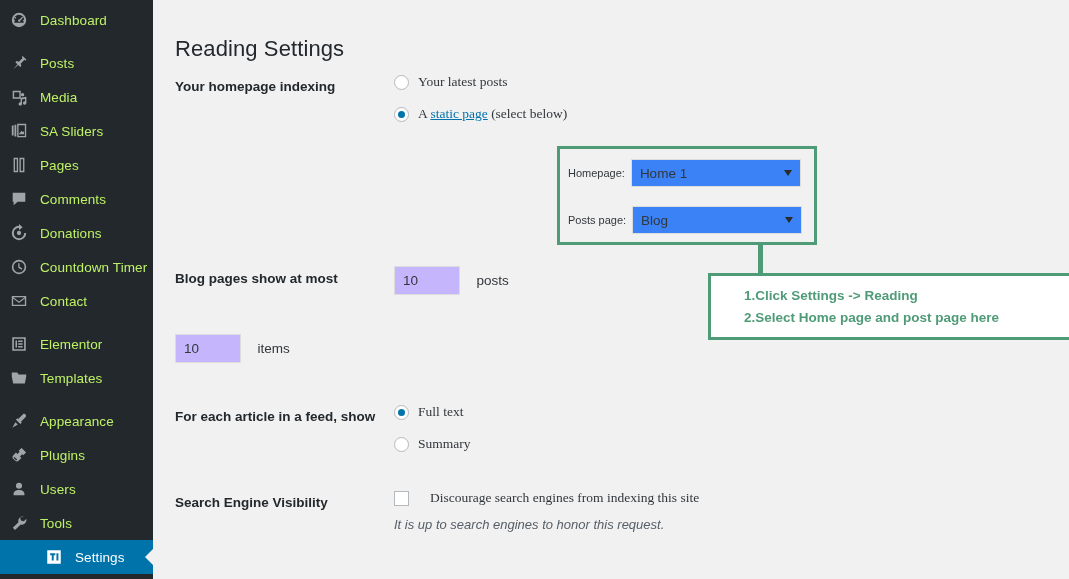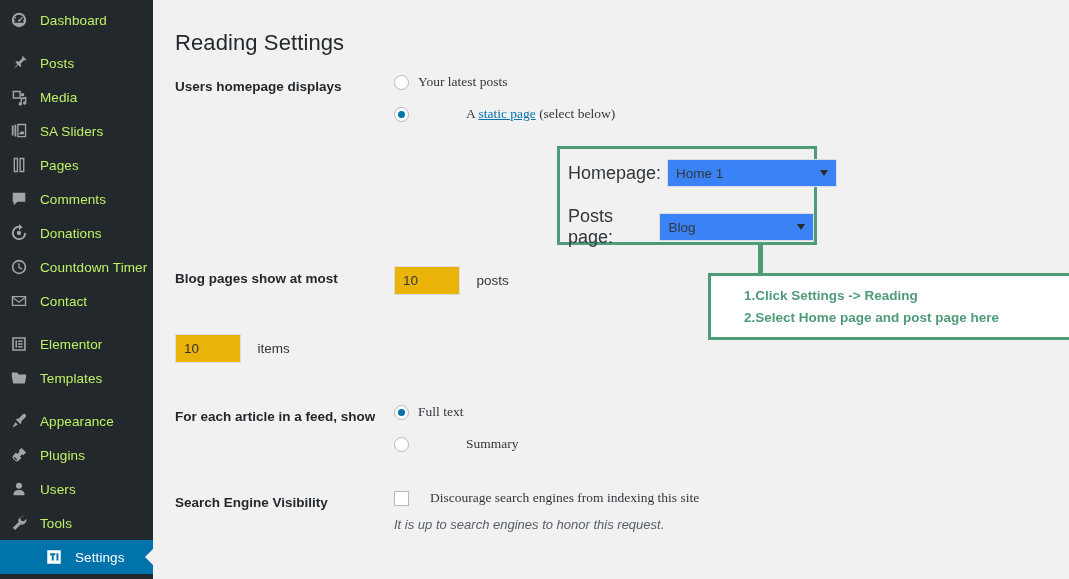--- a/index.html
+++ b/index.html
@@ -66,42 +66,42 @@
 
   
   #main {
     flex: 1;
     position: relative;
     background: #f1f1f1;
     padding: 0;
   }
   #page-title {
     position: absolute;
-    left: 22px; top: 15px;
+    left: 22px; top: 21px;
     font-size: 22px;
     font-weight: 400;
     color: #23282d;
     letter-spacing: .1px;
   }
 
   .form-table { position: absolute; left: 22px; top: 66px; width: 880px; }
   .row { display: flex; align-items: flex-start; }
   .row-label {
     width: 219px;
     flex: 0 0 219px;
     font-size: 13.5px;
     font-weight: bold;
     color: #23282d;
     padding-top: 11px;
     line-height: 1.45;
   }
   .row-field { flex: 1; padding-top: 8px; position: relative; }
 
   .radio-line { display: flex; align-items: flex-end; margin-bottom: 16px; font-family: Liberation Serif, serif; }
-  .radio-line:last-child { margin-bottom: 0; gap: 48px; }
+  .radio-line:last-child { margin-bottom: 0; }
   .radio {
     width: 15px; height: 15px;
     border: 1px solid #b4b9be;
     border-radius: 50%;
     background: #fff;
     flex: 0 0 15px;
     position: relative;
     margin-right: 9px;
     cursor: pointer;
   }
@@ -121,21 +121,21 @@
     border: 1px solid #b4b9be;
     background: #fff;
     flex: 0 0 15px;
     margin-right: 9px;
     cursor: pointer;
   }
 
   .num-input {
     width: 66px; height: 29px;
     border: 1px solid #ddd;
-    background: #eab308;
+    background: #c4b5fd;
     font-size: 13.5px;
     color: #32373c;
     font-family: "Liberation Sans", sans-serif;
     padding: 0 8px;
     vertical-align: middle;
   }
   .unit { font-size: 13.5px; color: #32373c; margin-left: 12px; }
 
   .hint {
     font-size: 13px;
@@ -149,21 +149,21 @@
     position: absolute;
     left: 404px; top: 146px;
     width: 260px; height: 99px;
     border: 3px solid #4f9b78;
     background: transparent;
     z-index: 4;
   }
   .sel-row { display: flex; align-items: center; position: absolute; left: 8px; }
   .sel-row.r1 { top: 10px; }
   .sel-row.r2 { top: 57px; }
-  .sel-label { font-size: 18px; color: #32373c; }
+  .sel-label { font-size: 11px; color: #32373c; }
   .sel-box {
     margin-left: 6px;
     width: 170px; height: 28px;
     border: 1px solid #ddd;
     background: #3b82f6;
     display: flex;
     align-items: center;
     padding: 0 8px;
     font-size: 13.5px;
     color: #32373c;
@@ -344,21 +344,21 @@
       </div>
     </nav>
 
   <main id="main">
 
     <h1 id="page-title">Reading Settings</h1>
 
     <div class="form-table">
 
       <div class="row" style="min-height:74px;">
-        <div class="row-label">Users homepage displays</div>
+        <div class="row-label">Your homepage indexing</div>
         <div class="row-field">
           <div class="radio-line">
             <span class="radio"></span>
             <span class="radio-text">Your latest posts</span>
           </div>
           <div class="radio-line">
             <span class="radio checked"></span>
             <span class="radio-text"><span>A </span><a href="#">static page</a><span> (select below)</span></span>
           </div>
         </div>

